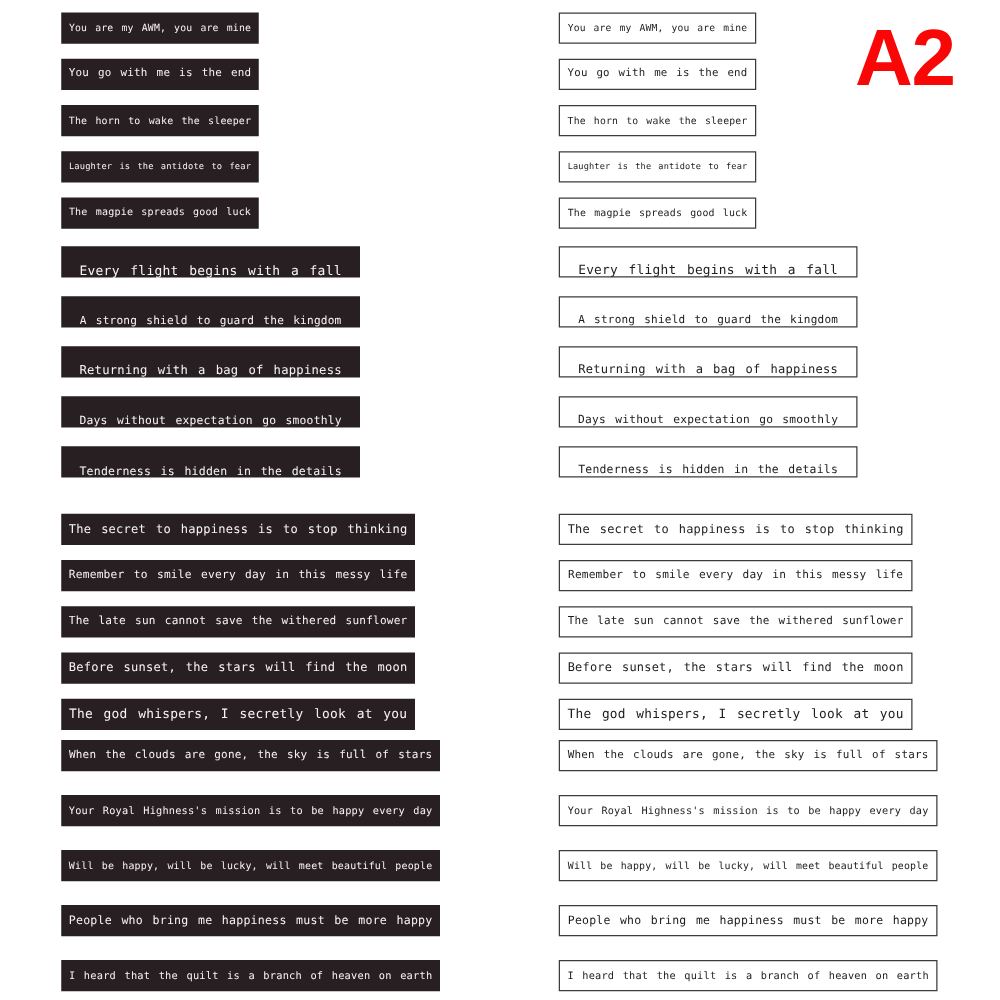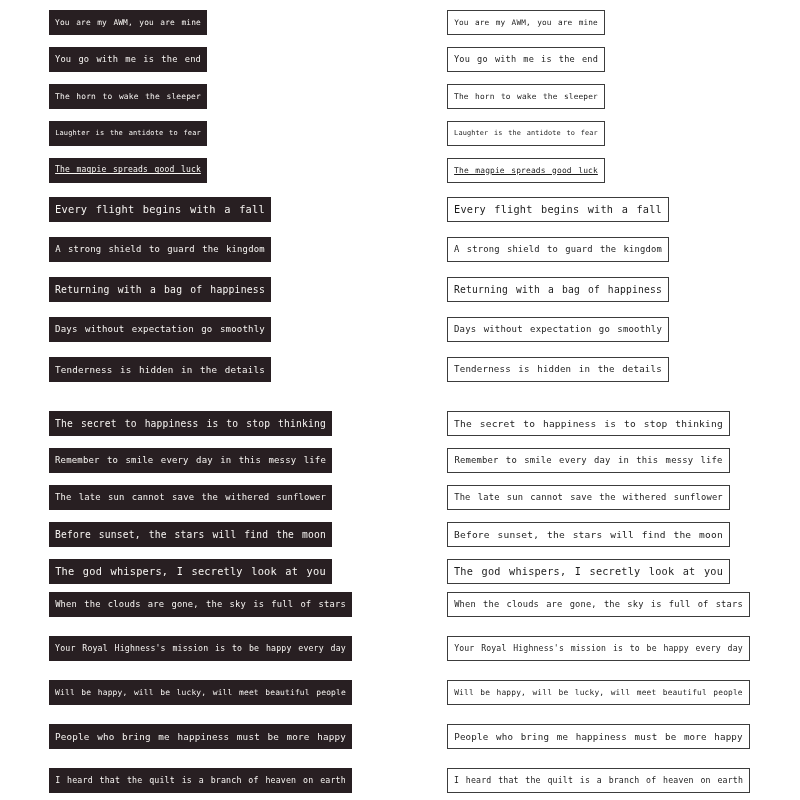--- a/index.html
+++ b/index.html
@@ -46,26 +46,26 @@
     background: var(--black-strip-bg, #281f22);
     color: var(--black-strip-text, #f7f5f2);
   }
   .strip.white {
     background: var(--white-strip-bg, #ffffff);
     border: 1px solid var(--white-strip-border, #3c3c3c);
     color: var(--white-strip-text, #1c1c1c);
   }
 
   .g1 { width: 158px; }
-  .g2 { width: 222px; }
+  .g2 { width: 239px; align-items: flex-end; }
   .g3 { width: 283px; }
   .g4 { width: 303px; }
 
   
-  .col .strip:nth-child(5)  { margin-bottom: 14px; text-decoration: underline; }
+  .col .strip:nth-child(5)  { margin-bottom: 14px; }
   .col .strip:nth-child(6),
   .col .strip:nth-child(7),
   .col .strip:nth-child(8),
   .col .strip:nth-child(9)  { margin-bottom: 15px; }
   .col .strip:nth-child(10) { margin-bottom: 29px; }
   .col .strip:nth-child(15) { margin-bottom: 8px; }
   .col .strip:nth-child(16),
   .col .strip:nth-child(17),
   .col .strip:nth-child(18),
   .col .strip:nth-child(19) { margin-bottom: 19px; }
@@ -207,14 +207,15 @@
         <span class="strip-text" style="font-size: 7.89px;">Will be happy, will be lucky, will meet beautiful people</span>
       </div>
     <div class="strip white g4">
         <span class="strip-text" style="font-size: 9.19px;">People who bring me happiness must be more happy</span>
       </div>
     <div class="strip white g4">
         <span class="strip-text" style="font-size: 8.22px;">I heard that the quilt is a branch of heaven on earth</span>
       </div>
   </div>
 
+  <div class="sheet-label">A2</div>
 
 </div>
 
 </body></html>

